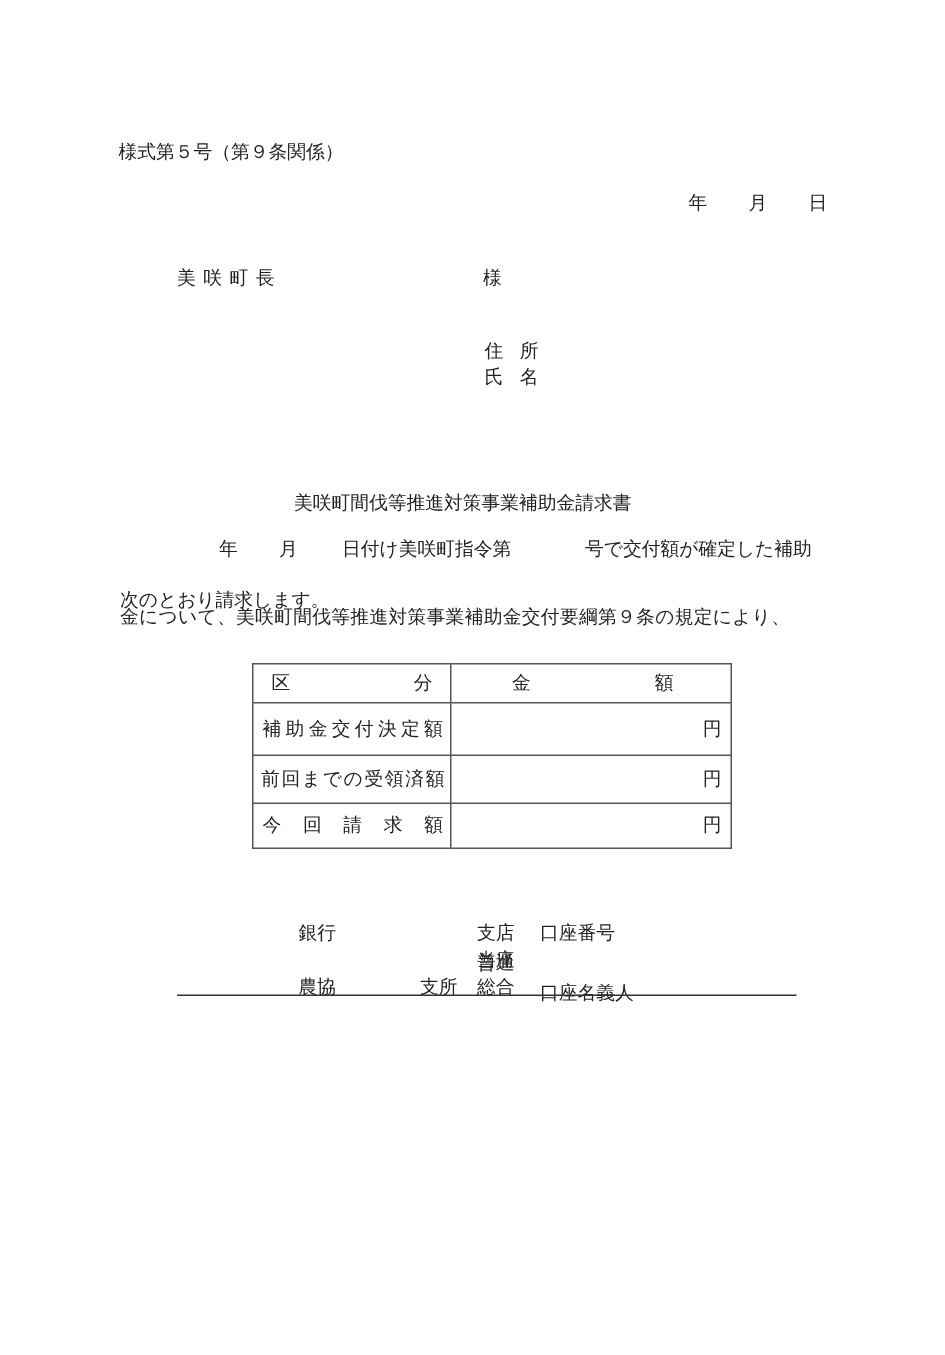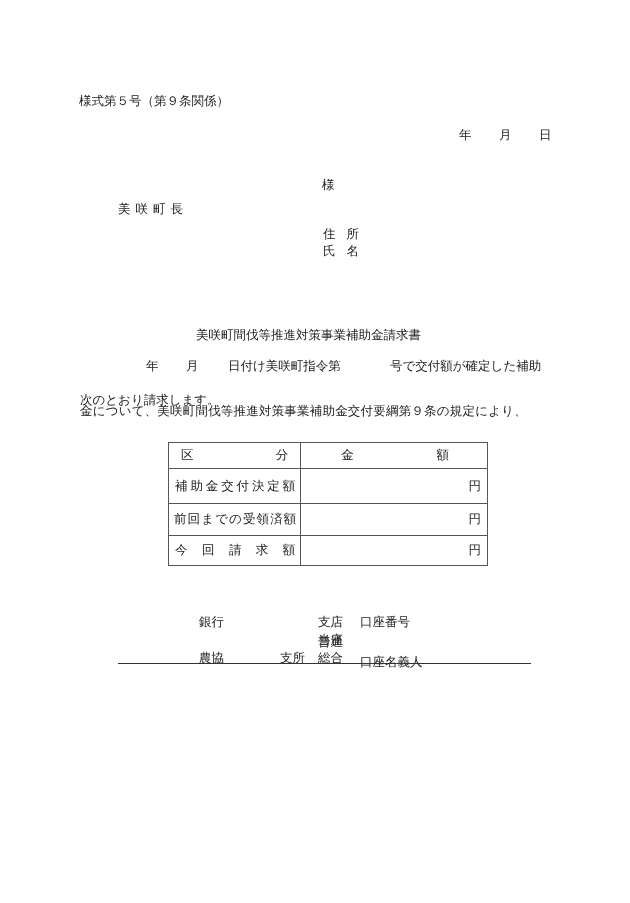--- a/index.html
+++ b/index.html
@@ -18,21 +18,21 @@
     }
     .abs { position: absolute; white-space: nowrap; line-height: 1; }
 
     #form-number { left: 79px; top: 95px; font-size: 12.5px; }
 
     .date-row { top: 129px; font-size: 12.5px; }
     #date-year { left: 459px; }
     #date-month { left: 499px; }
     #date-day { left: 539px; }
 
-    #addressee { left: 118px; top: 179px; letter-spacing: 5px; margin-top: 24px; }
+    #addressee { left: 118px; top: 179px; letter-spacing: 5px; }
     #honorific { left: 322px; top: 179px; }
 
     #address-label { left: 323px; top: 228px; letter-spacing: 11px; }
     #name-label { left: 323px; top: 245px; letter-spacing: 11px; }
 
     #doc-title { left: 196px; top: 313px; font-size: 12.5px; margin-top: 16px; }
 
     .body-line { left: 80px; font-size: 12.5px; }
     #body-line-1 { top: 360px; }
     #body-line-1 .seg { position: absolute; top: 0; }

